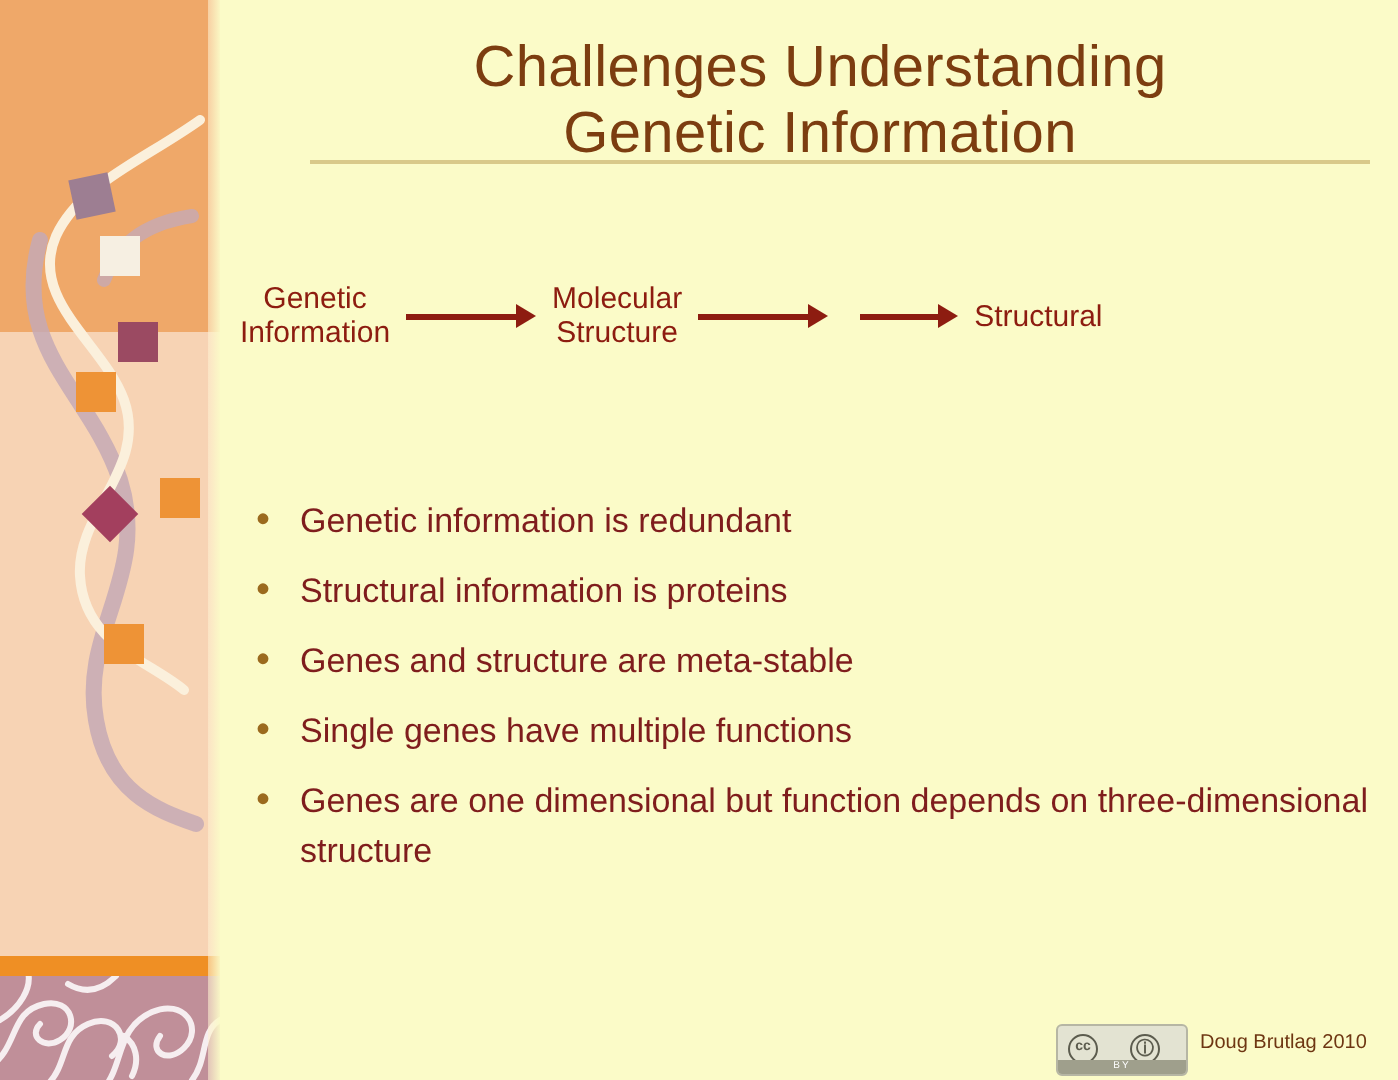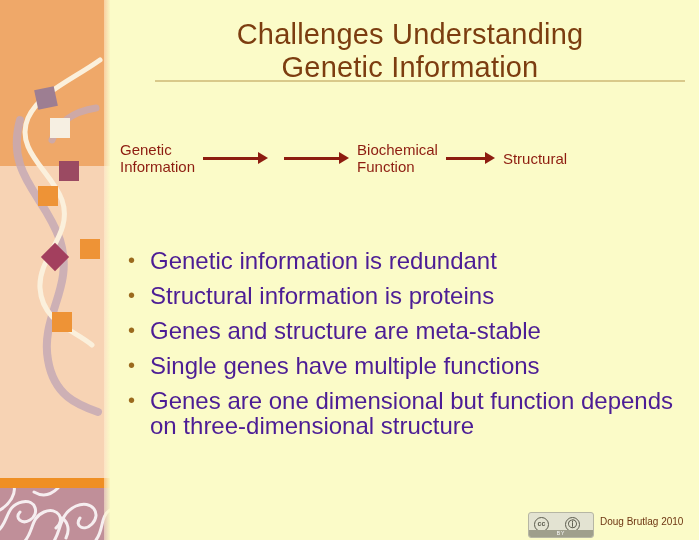--- a/index.html
+++ b/index.html
@@ -87,20 +87,21 @@
     width: 575px;
     height: 48px;
     display: flex;
     align-items: center;
     justify-content: flex-start;
   }
   .flow-node {
     color: #8d1c10;
     font-size: 15px;
     line-height: 17px;
+    text-align: center;
     white-space: pre-line;
   }
   .flow-arrow {
     position: relative;
     height: 14px;
     display: flex;
     align-items: center;
     flex: 0 0 auto;
   }
   .flow-arrow .shaft {
@@ -128,22 +129,22 @@
   }
   .bullet-dot {
     color: #9b6a1e;
     font-size: 20px;
     line-height: 24px;
     width: 22px;
     flex: 0 0 22px;
     text-align: left;
   }
   .bullet-text {
-    color: #4c1d95;
-    font-size: 24px;
+    color: #7f1d1d;
+    font-size: 17px;
     line-height: 25px;
     flex: 1 1 auto;
   }
 
   
   .cc-badge {
     position: absolute;
     left: 528px; top: 512px;
     width: 64px; height: 24px;
     background: #e3e3d2;
@@ -238,26 +239,26 @@
   </div>
   <div class="title-rule"></div>
 
   <div class="flow">
     <div class="flow-node">Genetic
 Information</div>
     <div class="flow-arrow" style="margin:0 8px;">
       <div class="shaft" style="width:56px;"></div>
         <div class="head"></div>
     </div>
+    <div class="flow-node">Molecular
+Structure</div>
     <div class="flow-arrow" style="margin:0 8px;">
       <div class="shaft" style="width:56px;"></div>
         <div class="head"></div>
     </div>
-    <div class="flow-node">Biochemical
-Function</div>
     <div class="flow-arrow" style="margin:0 8px;">
       <div class="shaft" style="width:40px;"></div>
         <div class="head"></div>
     </div>
     <div class="flow-node">Structural</div>
   </div>
 
   <div class="bullets">
     <div class="bullet-row">
       <span class="bullet-dot">•</span>

